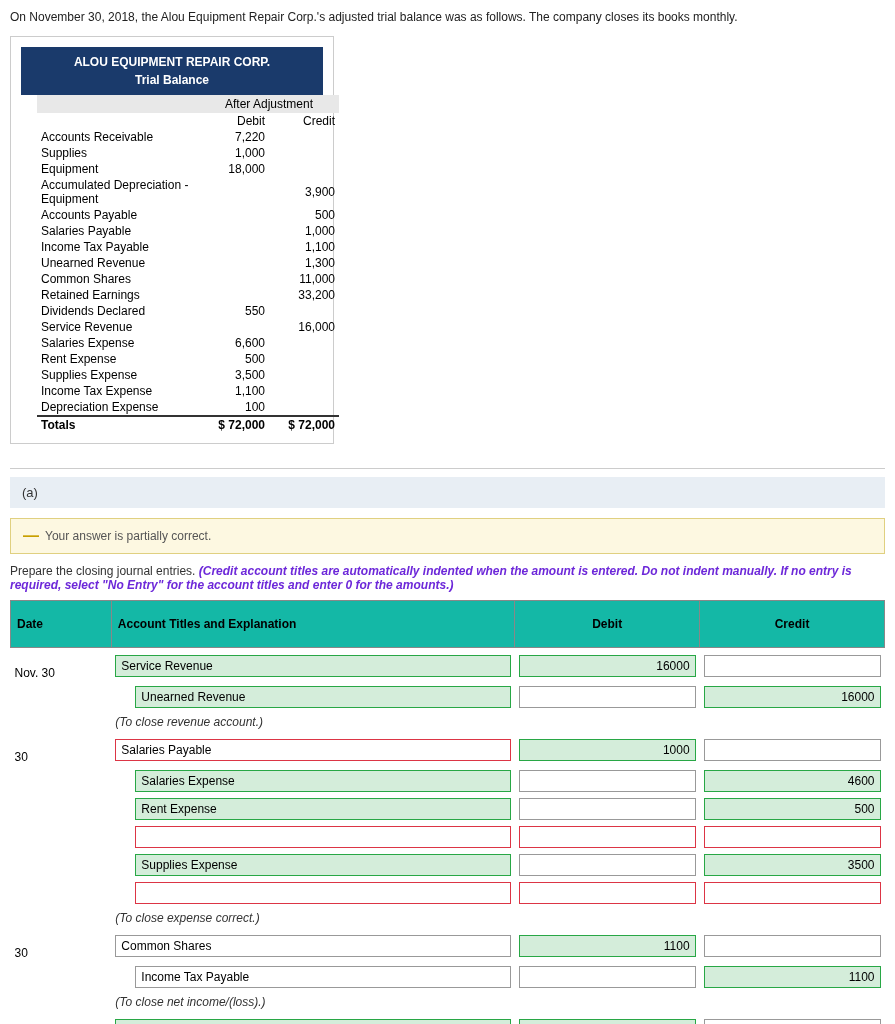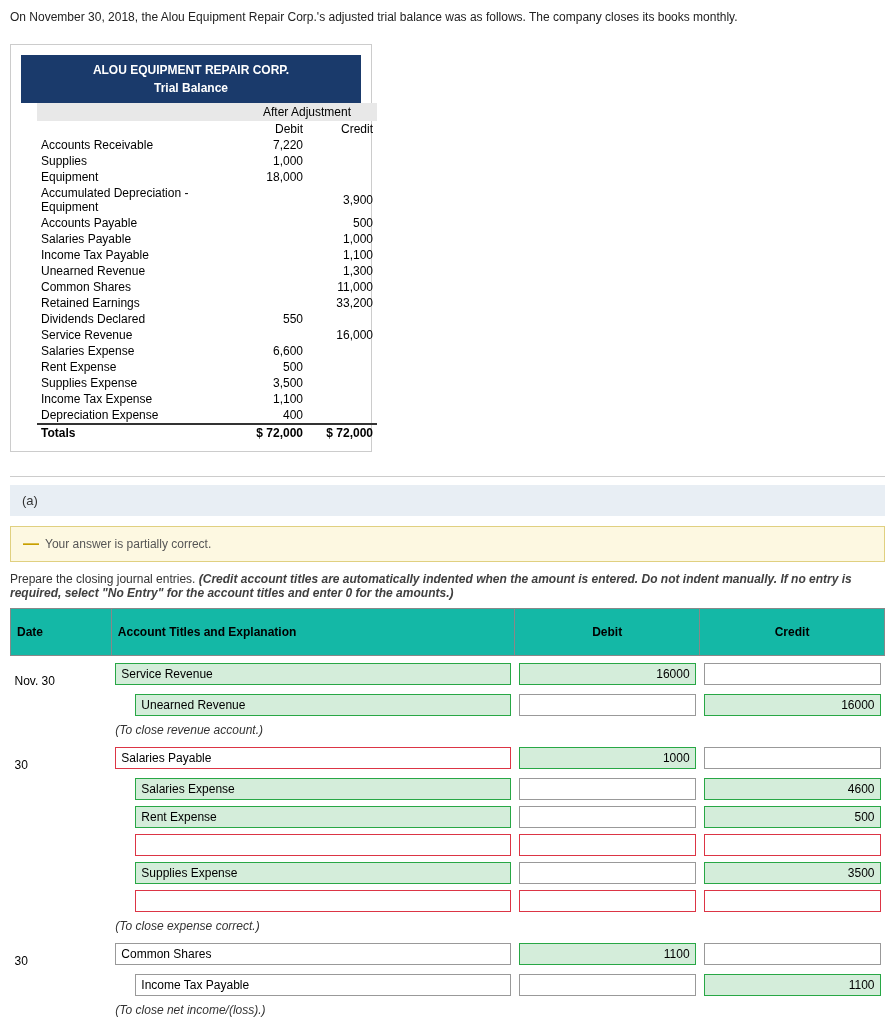--- a/index.html
+++ b/index.html
@@ -1,22 +1,22 @@
 <!DOCTYPE html>
 <html><head>
   <meta charset="utf-8">
   <style>
     * { box-sizing: border-box; margin: 0; padding: 0; }
     body { font-family: Arial, sans-serif; font-size: 13px; background: #f0f0f0; }
 
     .page-container { background: #fff; max-width: 895px; margin: 0 auto; padding: 10px; }
 
-    .intro-text { font-size: 12px; margin-bottom: 20px; color: #222; }
-
-    .trial-balance-wrapper { border: 1px solid #ccc; padding: 10px; display: inline-block; width: 362px; margin-bottom: 16px; }
+    .intro-text { font-size: 12px; margin-bottom: 12px; color: #222; }
+
+    .trial-balance-wrapper { border: 1px solid #ccc; padding: 10px; display: inline-block; width: 324px; margin-bottom: 16px; }
 
     .tb-header { background: #1a3a6b; color: #fff; text-align: center; padding: 6px 4px; font-size: 12px; font-weight: bold; line-height: 1.5; }
 
     .tb-table { width: 100%; border-collapse: collapse; font-size: 12px; margin-left: 16px; }
     .tb-table th { font-weight: normal; text-align: right; padding: 2px 4px; }
     .tb-table .col-account { text-align: left; }
     .tb-table .col-debit { text-align: right; width: 70px; }
     .tb-table .col-credit { text-align: right; width: 70px; }
     .tb-subheader { background: #e8e8e8; }
     .tb-subheader th { text-align: center; padding: 2px 4px; font-size: 12px; }
@@ -24,21 +24,21 @@
     .tb-colheader .col-account { text-align: left; }
     .tb-table td { padding: 1px 4px; }
     .tb-total td { border-top: 2px solid #333; font-weight: bold; }
 
     .section-a { background: #e8eef4; padding: 8px 12px; margin: 8px 0; font-size: 13px; color: #333; }
 
     .partial-correct-box { background: #fdf8e1; border: 1px solid #e0d080; padding: 8px 12px; margin: 10px 0; font-size: 12px; color: #555; display: flex; align-items: center; gap: 6px; }
     .partial-correct-box .dash { color: #c8a000; font-weight: bold; font-size: 16px; }
 
     .instructions { font-size: 12px; color: #333; margin: 8px 0; }
-    .instructions .bold-italic { font-weight: bold; font-style: italic; color: #404040; margin-top: 39px; }
+    .instructions .bold-italic { font-weight: bold; font-style: italic; color: #6d28d9; margin-top: 39px; }
 
     .journal-table { width: 100%; border-collapse: collapse; font-size: 12px; margin-top: 8px; }
     .journal-table th { border: 1px solid #999; padding: 16px 6px; background: #14b8a6; font-weight: bold; text-align: left; }
     .journal-table th.center { text-align: center; }
     .journal-table td { padding: 3px 4px; vertical-align: middle; }
     .journal-table .date-cell { width: 60px; white-space: nowrap; font-size: 12px; vertical-align: top; padding-top: 18px; }
 
     .input-field { border: 1px solid #999; padding: 3px 5px; font-size: 12px; width: 100%; background: #fff; }
     .input-field.green-bg { background: #d4edda; border-color: #28a745; }
     .input-field.red-border { border-color: #dc3545; }
@@ -160,21 +160,21 @@
             <td class="col-debit">3,500</td>
             <td class="col-credit"></td>
           </tr>
           <tr>
             <td class="col-account">Income Tax Expense</td>
             <td class="col-debit">1,100</td>
             <td class="col-credit"></td>
           </tr>
           <tr>
             <td class="col-account">Depreciation Expense</td>
-            <td class="col-debit">400</td>
+            <td class="col-debit">100</td>
             <td class="col-credit"></td>
           </tr>
           <tr class="tb-total">
             <td class="col-account">Totals</td>
             <td class="col-debit">$ 72,000</td>
             <td class="col-credit">$ 72,000</td>
           </tr>
         </tbody>
     </table>
   </div>

